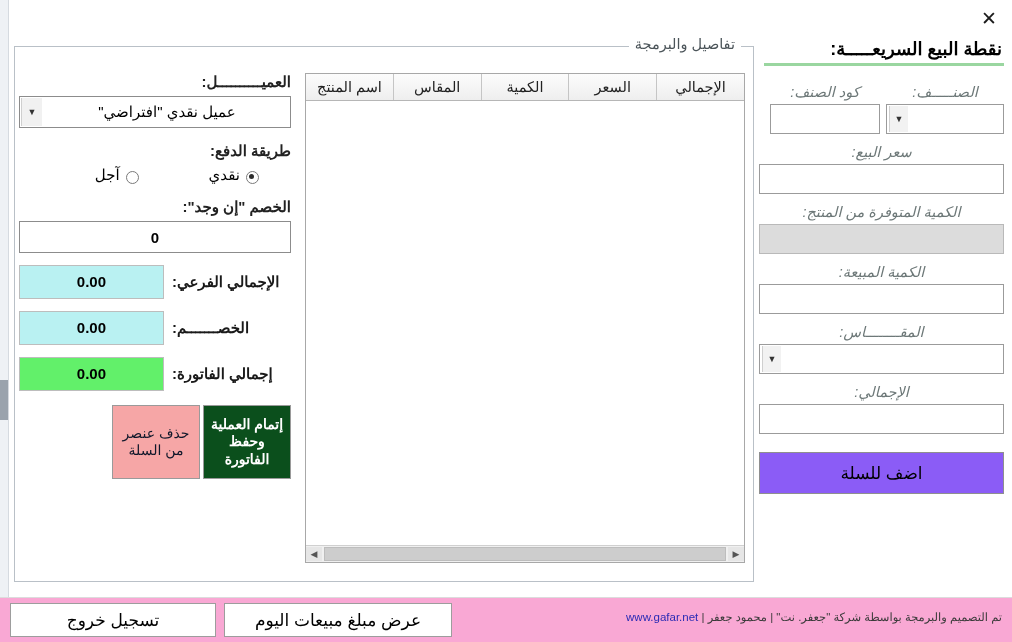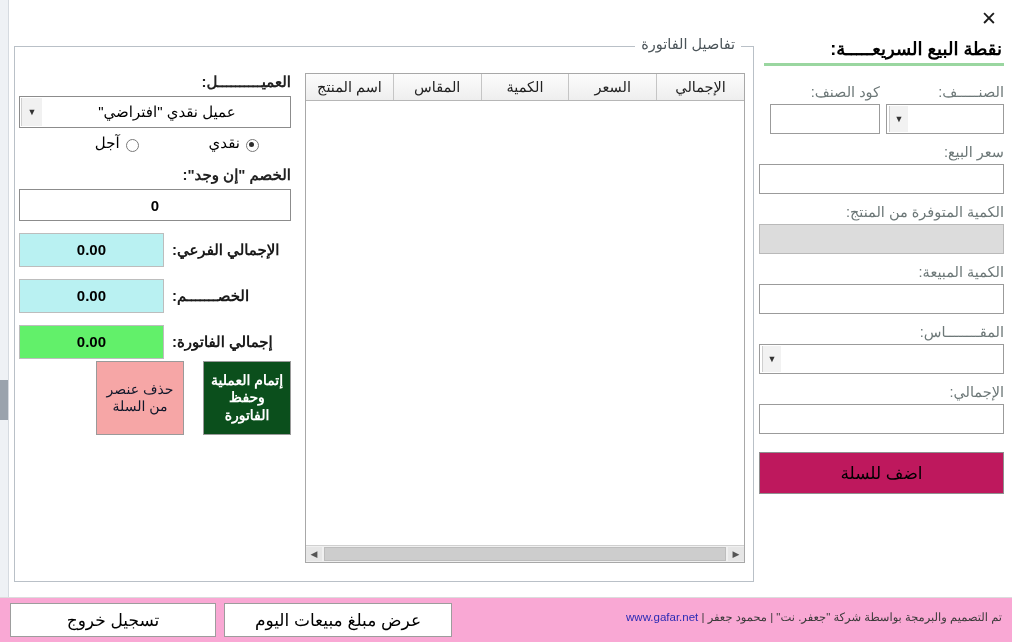--- a/index.html
+++ b/index.html
@@ -77,25 +77,26 @@
     color: #000;
   }
   .quick-underline {
     margin-top: 3px;
     height: 3px;
     background: #9ad6a0;
     width: 240px;
     margin-right: 0;
   }
   .field-label {
-    text-align: right;
+    text-align: center;
     font-size: 14.5px;
     color: #5f6b6b;
     margin-top: 10px;
     margin-bottom: 4px;
+    font-style: italic;
   }
   .field-label.dim { color: #6d7878; }
   .input-box {
     box-sizing: border-box;
     width: 100%;
     height: 30px;
     border: 1px solid #9b9b9b;
     background: #ffffff;
     font-family: "Liberation Sans", sans-serif;
     font-size: 14px;
@@ -141,21 +142,21 @@
     gap: 6px;
     direction: rtl;
   }
   .row-two .small-input { width: 110px; }
   .row-two .small-combo { width: 118px; }
   .add-cart-button {
     margin-top: 18px;
     box-sizing: border-box;
     width: 100%;
     height: 42px;
-    background: #be185d;
+    background: #8b5cf6;
     border: 1px solid #8f8f8f;
     font-size: 17px;
     font-family: "Liberation Sans", sans-serif;
     color: #000;
     cursor: pointer;
   }
 
   
   .invoice-group {
     position: absolute;
@@ -348,22 +349,22 @@
     font-size: 15px;
     font-weight: bold;
     border: 1px solid #bdbdbd;
   }
   .val.cyan { background: #b9f1f2; }
   .val.green { background: #62f06a; }
 
   .action-row {
     display: flex;
     direction: rtl;
-    margin-top: 2px;
-    gap: 19px;
+    margin-top: 14px;
+    gap: 3px;
     justify-content: flex-start;
   }
   .action-btn {
     width: 88px;
     height: 74px;
     border: 1px solid #9a9a9a;
     font-size: 14px;
     line-height: 1.25;
     display: flex;
     align-items: center;
@@ -465,21 +466,21 @@
       <span class="combo-text"></span>
     </div>
 
     <div class="field-label dim">الإجمالي:</div>
     <input class="input-box" value="" style="">
 
     <button class="add-cart-button">اضف للسلة</button>
   </div>
 
   <div class="invoice-group">
-    <div class="invoice-group-title">تفاصيل الفاتورة</div>
+    <div class="invoice-group-title">تفاصيل والبرمجة</div>
 
     <div class="grid-wrap">
       <div class="grid-header">
         <div class="cell">الإجمالي</div>
         <div class="cell">السعر</div>
         <div class="cell">الكمية</div>
         <div class="cell">المقاس</div>
         <div class="cell">اسم المنتج</div>
       </div>
       <div class="grid-body"></div>
@@ -490,20 +491,21 @@
       </div>
     </div>
 
     <div class="mid-col">
       <div class="mid-label">العميــــــــــل:</div>
       <div class="mid-combo">
         <span class="arrow">▼</span>
         <span class="txt">عميل نقدي "افتراضي"</span>
       </div>
 
+      <div class="mid-label" style="margin-top:14px;">طريقة الدفع:</div>
       <div class="pay-row">
         <div class="radio-item">
           <span class="radio-dot checked"></span>
           <span>نقدي</span>
         </div>
         <div class="radio-item">
           <span class="radio-dot"></span>
           <span>آجل</span>
         </div>
       </div>

